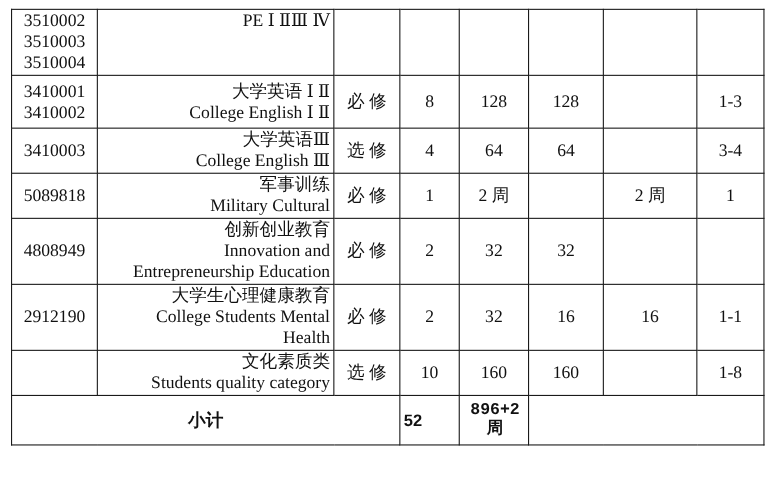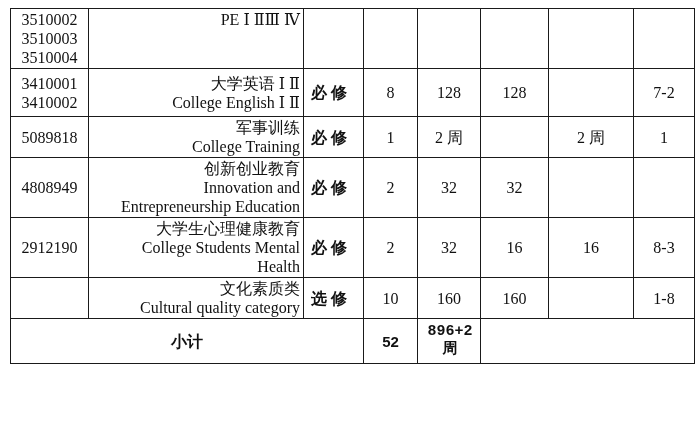--- a/index.html
+++ b/index.html
@@ -31,30 +31,30 @@
     text-align: center;
     white-space: pre-line;
   }
   td.name {
     text-align: right;
     padding-left: 7px;
     white-space: pre-line;
   }
   td.va-top { vertical-align: top; }
   td.ctr { text-align: center; }
-  td.type { letter-spacing: 4px; text-indent: 4px; font-weight: bold; }
+  td.type { text-align: center; letter-spacing: 4px; text-indent: 4px; }
   td.subtotal-label {
     text-align: center;
     font-weight: bold;
     font-size: 16px;
   }
   td.subtotal-credits {
     font-family: "Liberation Sans", "DejaVu Sans", sans-serif;
     font-weight: 600;
-    text-align: center;
+    text-align: left;
     font-size: 15px;
   }
   td.subtotal-hours {
     font-family: Liberation Mono, monospace;
     font-weight: 600;
     text-align: center;
     padding-left: 5px;
     font-size: 15px;
     line-height: 18px;
     white-space: pre-line;
@@ -92,29 +92,40 @@
   <tr style="height:48px">
     <td class="code">3410001
 3410002</td>
     <td class="name">大学英语 Ⅰ Ⅱ
 College English  Ⅰ Ⅱ</td>
     <td class="type">必修</td>
     <td class="ctr">8</td>
     <td class="ctr">128</td>
     <td class="ctr">128</td>
     <td class="ctr"></td>
-    <td class="ctr">7-2</td>
+    <td class="ctr">1-3</td>
   </tr>
 
+  <tr style="height:38px">
+    <td class="code">3410003</td>
+    <td class="name">大学英语Ⅲ
+College English  Ⅲ</td>
+    <td class="type">选修</td>
+    <td class="ctr">4</td>
+    <td class="ctr">64</td>
+    <td class="ctr">64</td>
+    <td class="ctr"></td>
+    <td class="ctr">3-4</td>
+  </tr>
 
 
   <tr style="height:39px">
     <td class="code">5089818</td>
     <td class="name">军事训练
-College Training</td>
+Military Cultural</td>
     <td class="type">必修</td>
     <td class="ctr">1</td>
     <td class="ctr">2 周</td>
     <td class="ctr"></td>
     <td class="ctr">2 周</td>
     <td class="ctr">1</td>
   </tr>
 
   <tr style="height:58px">
     <td class="code">4808949</td>
@@ -132,27 +143,27 @@
   <tr style="height:58px">
     <td class="code">2912190</td>
     <td class="name">大学生心理健康教育
 College Students Mental
 Health</td>
     <td class="type">必修</td>
     <td class="ctr">2</td>
     <td class="ctr">32</td>
     <td class="ctr">16</td>
     <td class="ctr">16</td>
-    <td class="ctr">8-3</td>
+    <td class="ctr">1-1</td>
   </tr>
 
   <tr style="height:39px">
     <td class="code"></td>
     <td class="name">文化素质类
-Cultural quality category</td>
+Students quality category</td>
     <td class="type">选修</td>
     <td class="ctr">10</td>
     <td class="ctr">160</td>
     <td class="ctr">160</td>
     <td class="ctr"></td>
     <td class="ctr">1-8</td>
   </tr>
 
   <tr style="height:45px">
     <td class="subtotal-label" colspan="3">小计</td>

